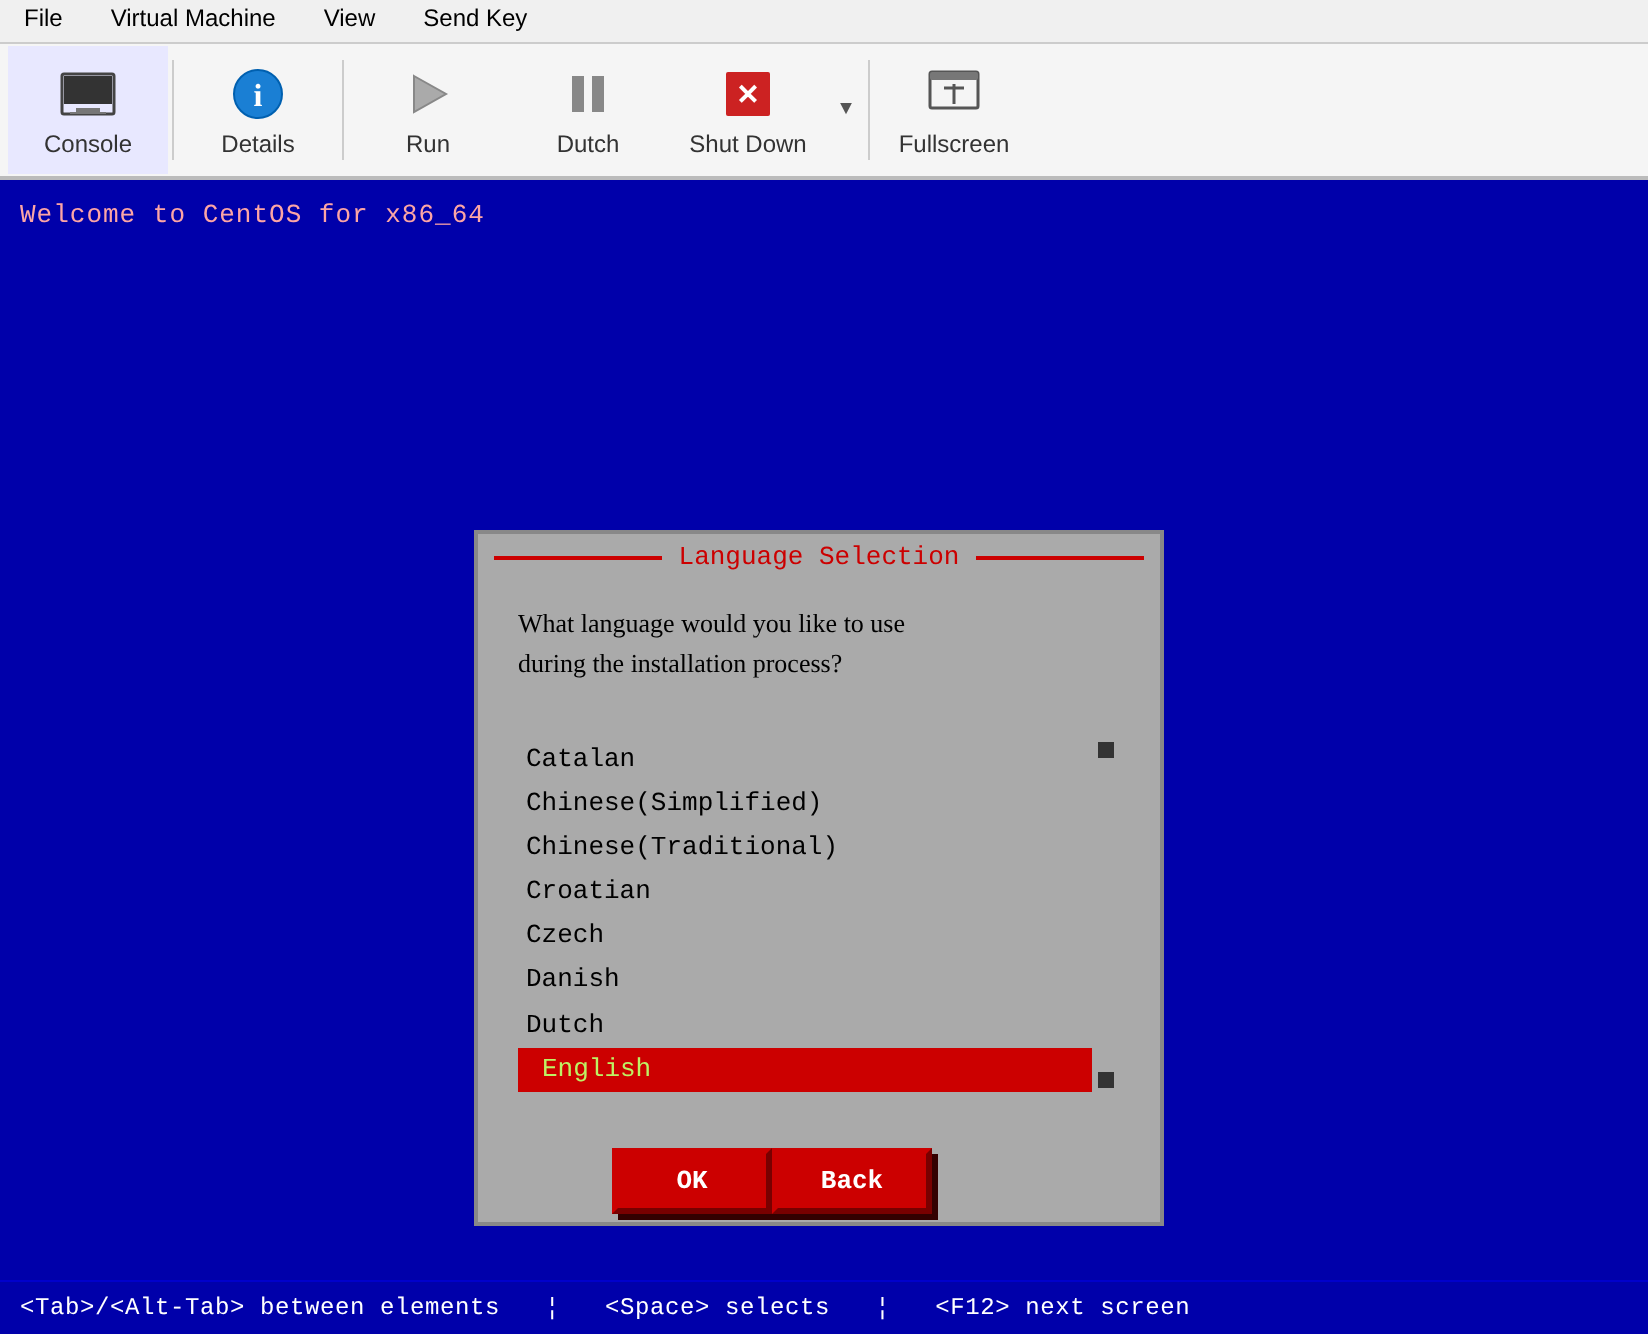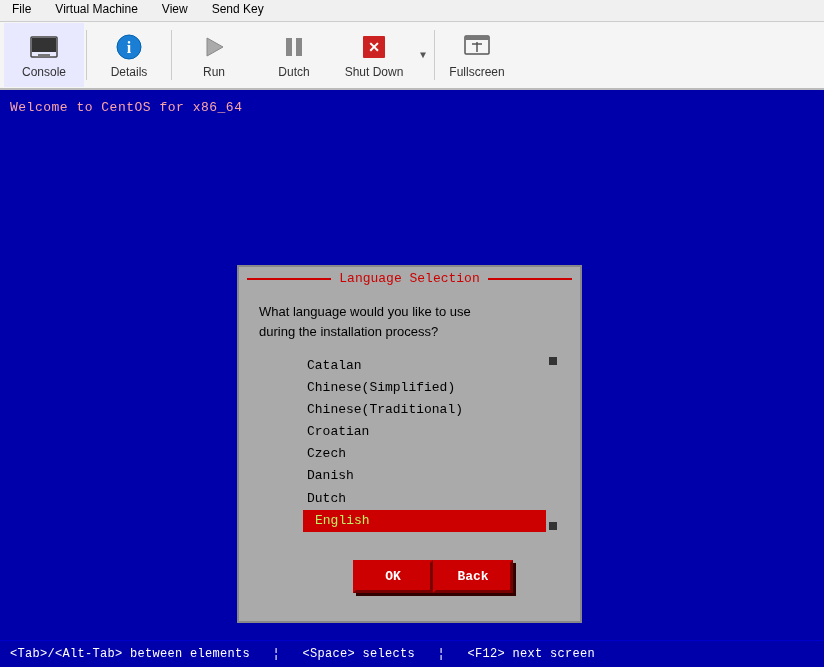--- a/index.html
+++ b/index.html
@@ -122,29 +122,28 @@
       font-family: 'Courier New', monospace;
       white-space: nowrap;
     }
     .dialog-content {
       padding: 12px 20px;
       background: #aaaaaa;
     }
     .dialog-question {
       color: #000;
       font-size: 13px;
-      font-family: Liberation Sans, sans-serif;
+      font-family: Liberation Serif, serif;
       line-height: 1.5;
-      margin-bottom: 14px;
+      margin-bottom: 28px;
     }
     .language-list-container {
       display: flex;
       gap: 0;
       margin-bottom: 16px;
-      margin-left: 44px;
     }
     .language-list {
       background: #aaaaaa;
       flex: 1;
       font-size: 13px;
       font-family: 'Courier New', monospace;
       line-height: 1.7;
     }
     .language-item {
       color: #000;
@@ -152,22 +151,22 @@
       cursor: pointer;
     }
     .language-item.selected {
       background: #cc0000;
       color: #bef264;
       padding-left: 12px;
     }
 
     .dialog-buttons {
       display: flex;
-      justify-content: center;
-      padding: 0 20px 28px;
+      justify-content: flex-start;
+      padding: 0 20px 4px;
       margin-left: 47px;
     }
     .dialog-btn {
       background: #cc0000;
       color: #fff;
       border: 3px outset #cc0000;
       padding: 6px 0;
       width: 80px;
       font-size: 13px;
       font-family: 'Courier New', monospace;

